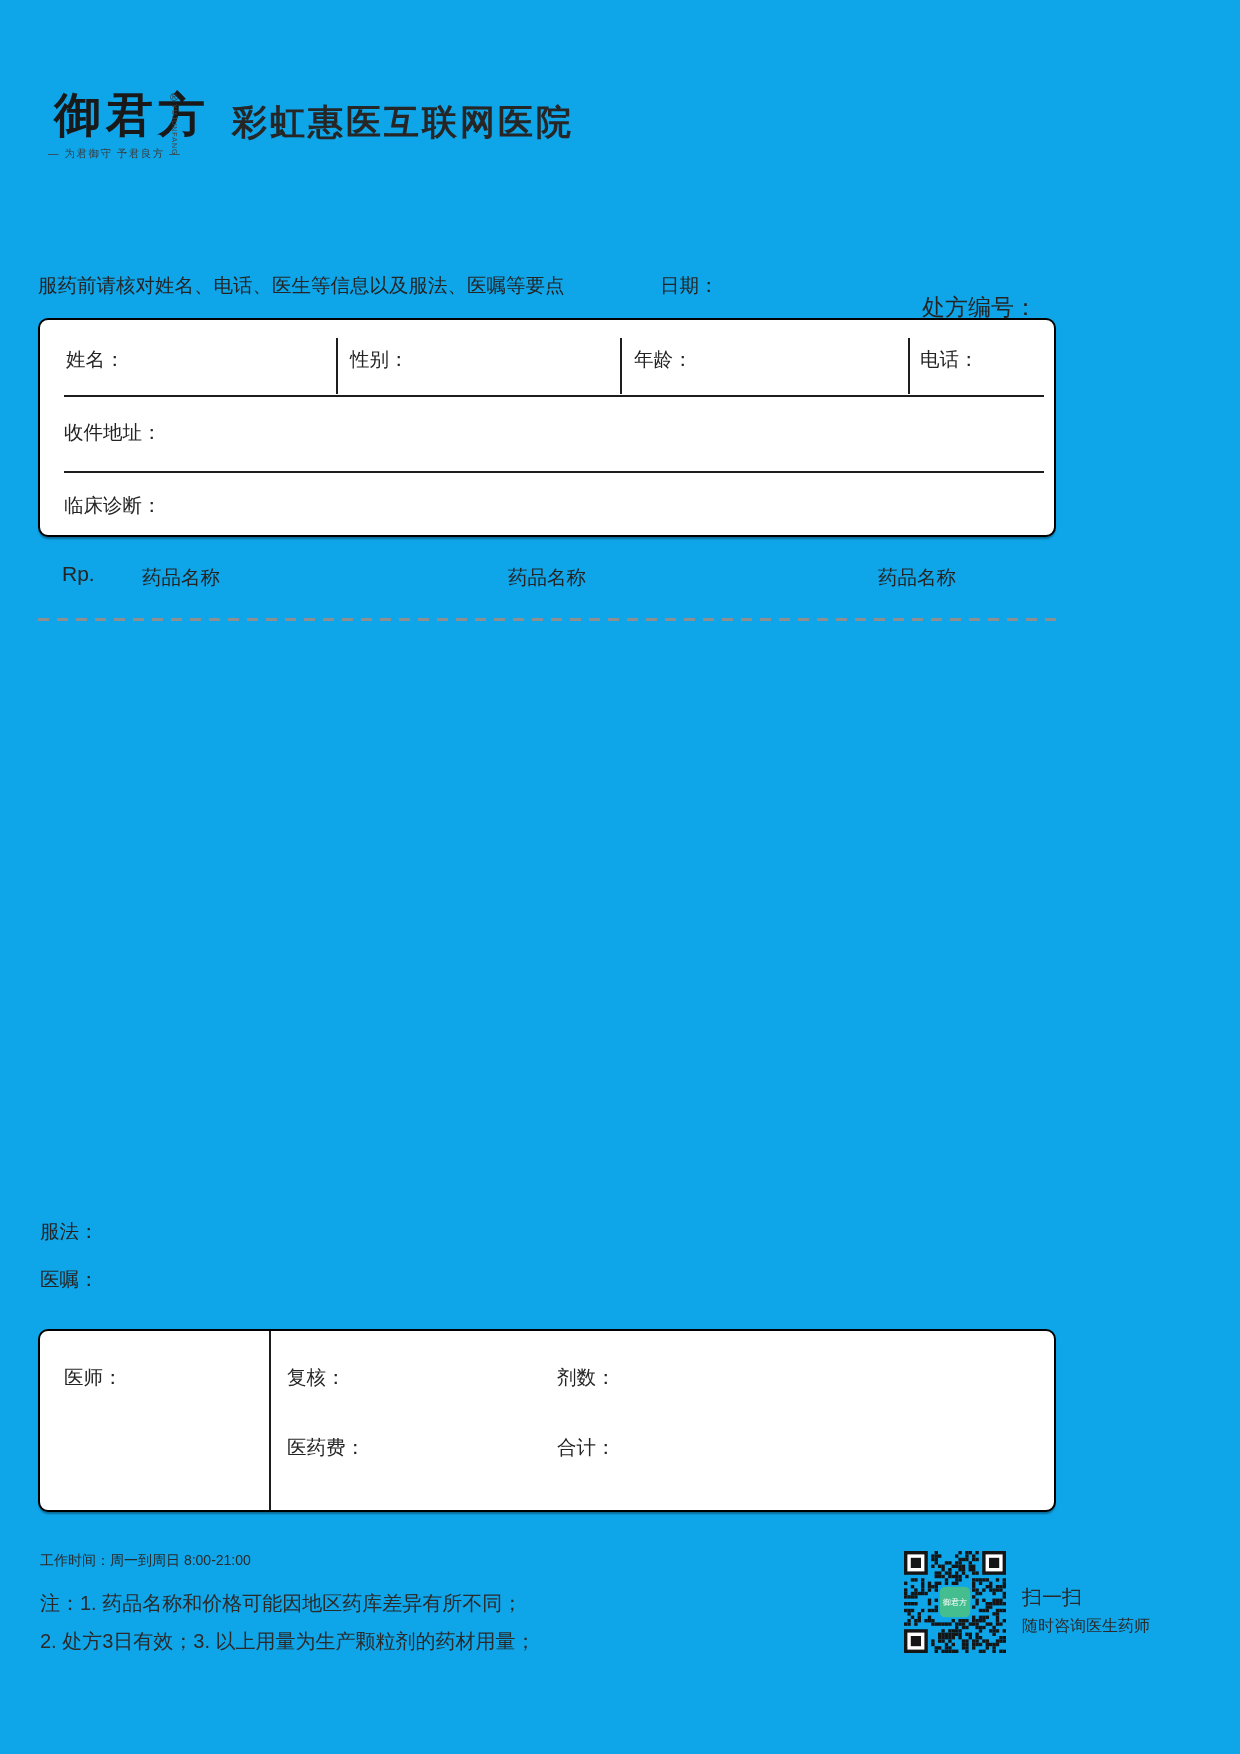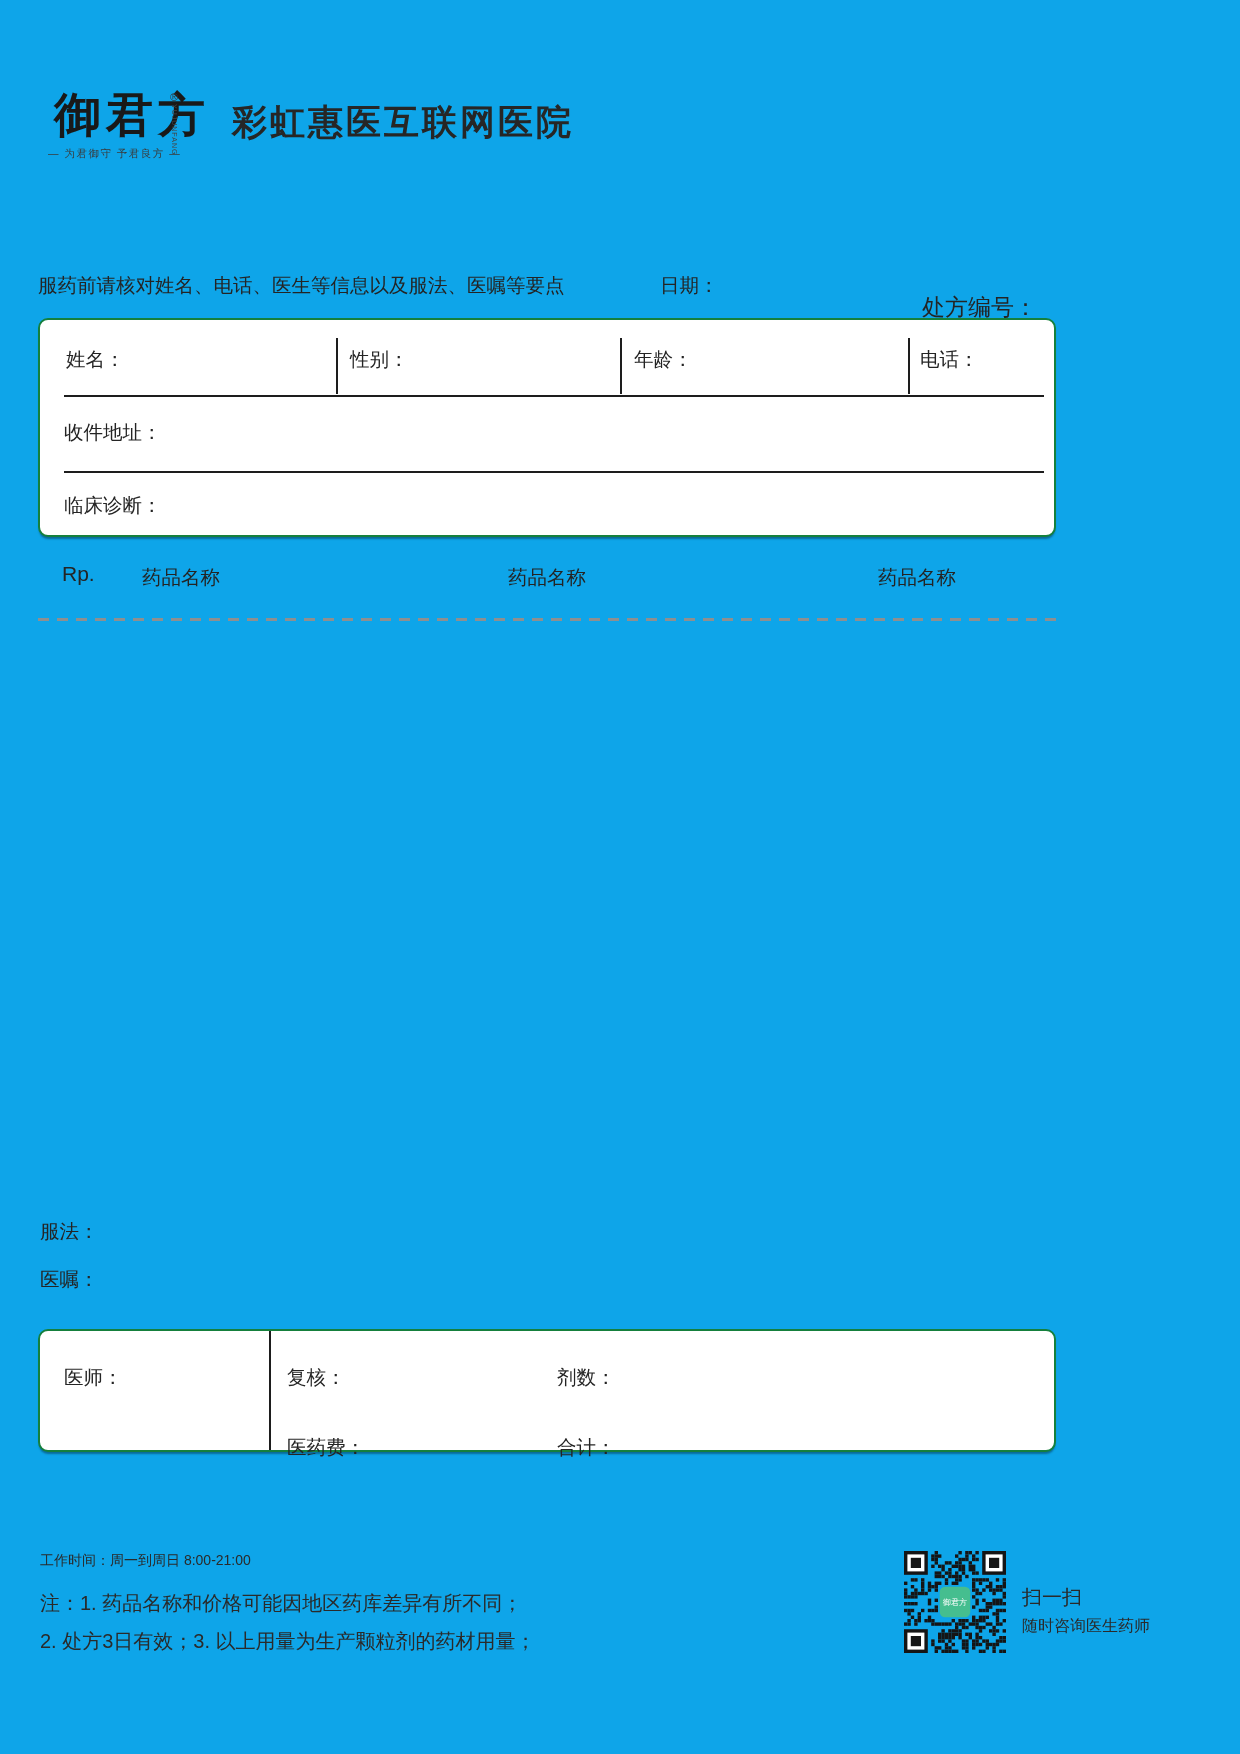--- a/index.html
+++ b/index.html
@@ -17,41 +17,41 @@
   .logo-vert { writing-mode:vertical-rl; font-size:7px; letter-spacing:1px; color:#444; margin-top:2px; }
   .logo-tagline { left:48px; top:147px; font-size:10.5px; letter-spacing:1.5px; color:#3a3a3a; }
   .hospital-name { left:232px; top:99px; font-size:35px; font-weight:800; letter-spacing:3px; color:#262626; }
 
   
   .notice     { left:38px;  top:272px; font-size:19.5px; color:#242424; }
   .date-label { left:660px; top:272px; font-size:19.5px; color:#242424; }
   .rx-label   { left:922px; top:272px; font-size:23px; color:#242424;margin-top:20px; }
 
   
-  .box { position:absolute; border:2px solid #15803d; border-radius:10px; background:#fff;
+  .box { position:absolute; border:2px solid #000000; border-radius:10px; background:#fff;
          box-shadow:0 3px 2px -1px rgba(0,0,0,0.35); }
   .patient-box { left:38px; top:318px; width:1018px; height:219px; }
   .pb-label { position:absolute; font-size:19.5px; color:#242424; white-space:nowrap; }
   .v-div { position:absolute; width:2px; background:#1d1d1d; }
   .h-div { position:absolute; height:2px; background:#1d1d1d; left:24px; right:10px; }
 
   
   .rp-label    { left:62px;  top:562px; font-size:21px; color:#242424; }
   .drug-h1     { left:142px; top:564px; font-size:19.5px; color:#242424; }
   .drug-h2     { left:508px; top:564px; font-size:19.5px; color:#242424; }
   .drug-h3     { left:878px; top:564px; font-size:19.5px; color:#242424; }
   .dashed-sep  { left:38px; top:618px; width:1018px; height:3px;
                  background:repeating-linear-gradient(90deg,#8f8f8f 0 11px,transparent 11px 19px); }
 
   
   .usage-method { left:40px; top:1218px; font-size:19.5px; color:#242424; }
   .doctor-advice{ left:40px; top:1266px; font-size:19.5px; color:#242424; }
 
   
-  .sig-box { left:38px; top:1329px; width:1018px; height:123px; }
+  .sig-box { left:38px; top:1329px; width:1018px; height:183px; }
   .sig-div { left:229px; top:0; height:100%; }
   .sig-label { position:absolute; font-size:19.5px; color:#242424; white-space:nowrap; }
 
   
   .work-hours { left:40px; top:1552px; font-size:14px; color:#2a2a2a; }
   .note-1     { left:40px; top:1590px; font-size:20px; color:#2a2a2a; }
   .note-2     { left:40px; top:1628px; font-size:20px; color:#2a2a2a; }
   .qr-wrap    { left:904px; top:1551px; width:102px; height:102px; }
   .qr-wrap svg{ display:block; width:102px; height:102px; }
   .scan-hint  { left:1022px; top:1584px; font-size:20px; color:#2a2a2a; }

